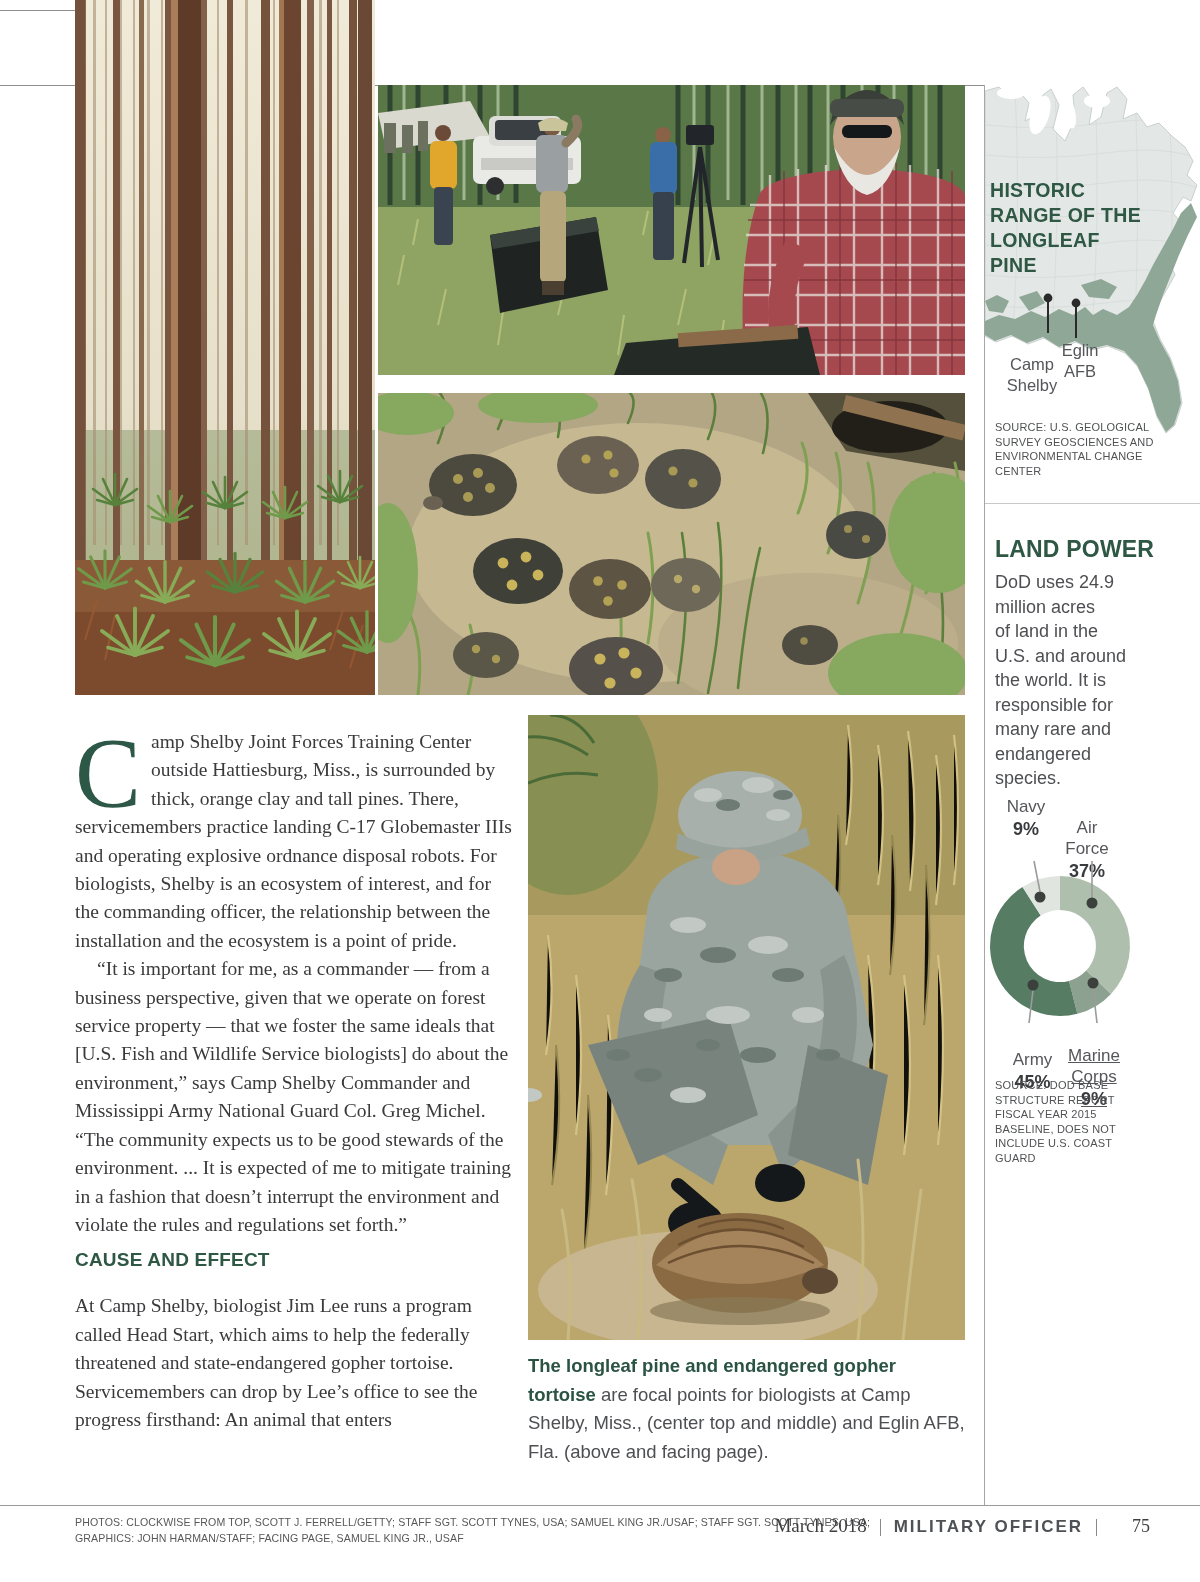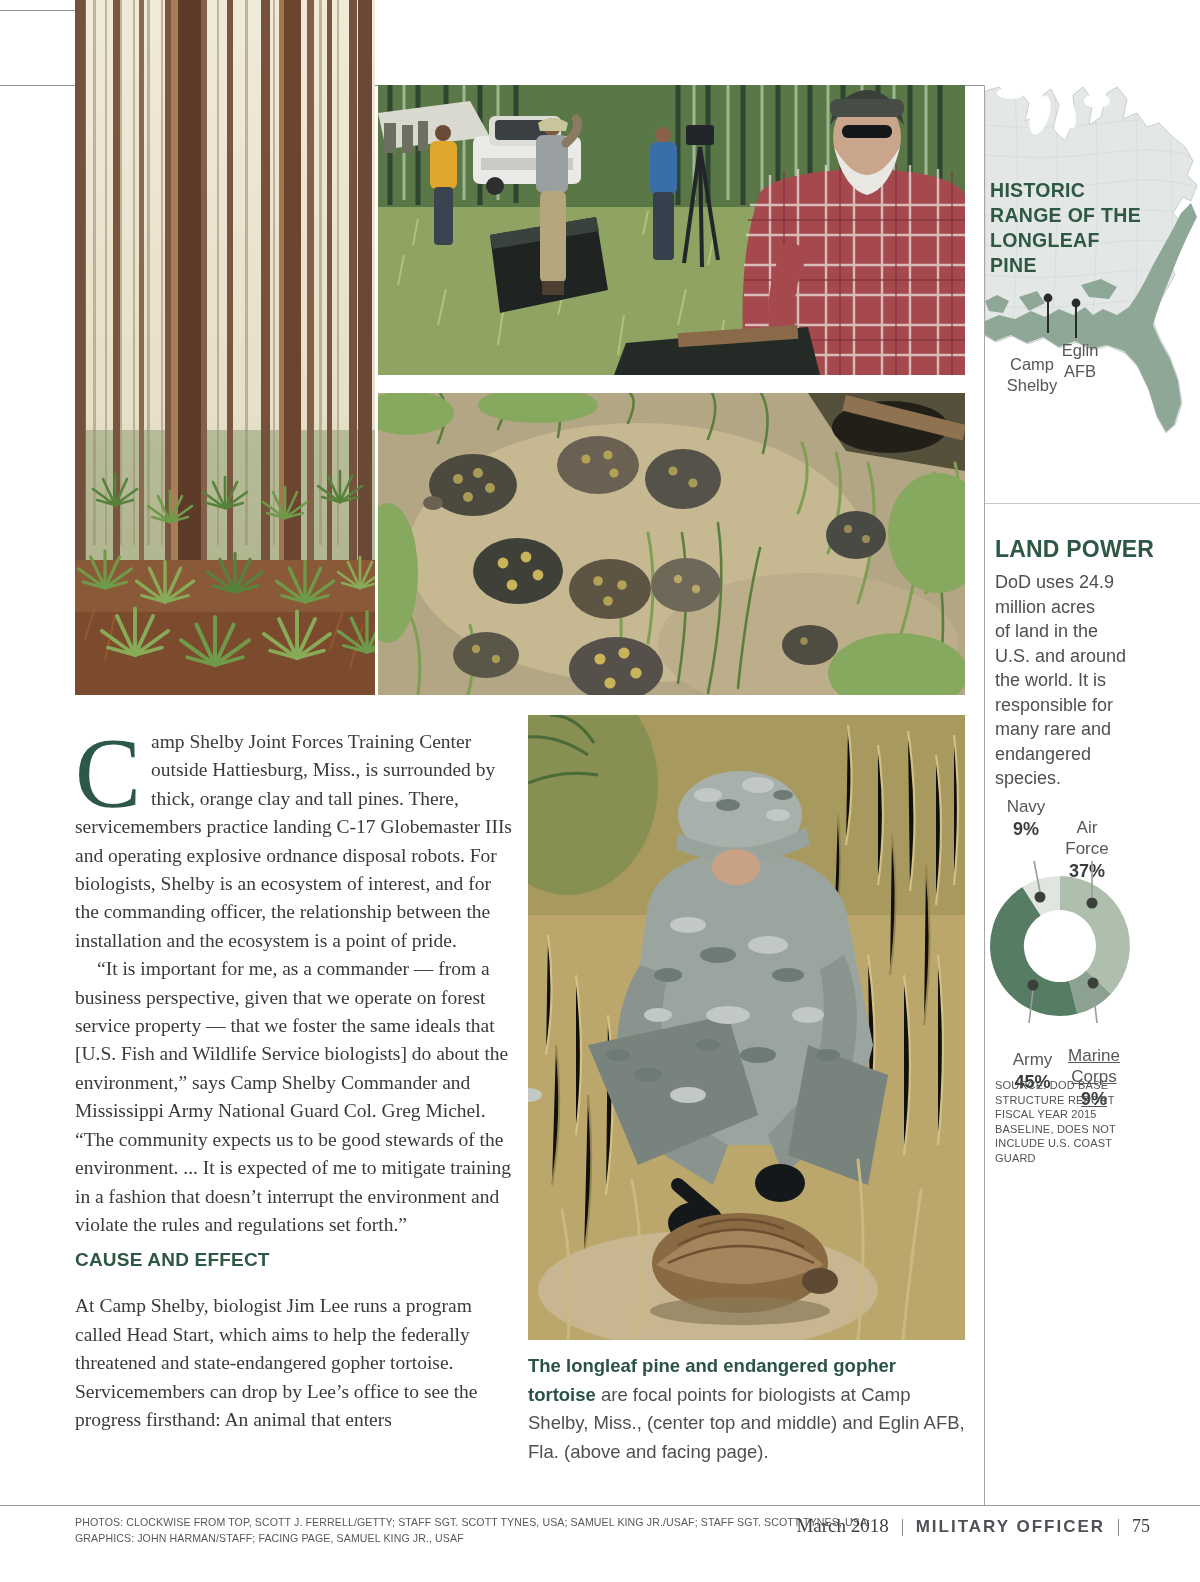--- a/index.html
+++ b/index.html
@@ -42,21 +42,21 @@
   .caption .capb{font-weight:bold;color:#2b5344;}
 
   
   .credits{position:absolute;left:75px;top:1514px;color:#58585a;font-size:10.6px;
     line-height:16px;letter-spacing:.1px;white-space:nowrap;}
   .folio{position:absolute;right:50px;top:1515px;display:flex;align-items:baseline;
     gap:11px;color:#3f3f41;}
   .folio .issue{font-family:Liberation Serif, serif;font-size:19px;}
   .folio .bar{color:#7f8183;font-size:19px;font-weight:300;transform:scaleX(.6);}
   .folio .mag{font-size:17px;font-weight:bold;letter-spacing:2px;color:#4e5256;}
-  .folio .pnum{font-family:"Liberation Serif",serif;font-size:18px;}
+  .folio .pnum{font-family:"Liberation Serif",serif;font-size:18px;margin-left:22px;}
 </style>
 </head>
 <body>
 
 <div class="page">
 
   <div class="rule" style="left:0;top:10px;width:75px;"></div>
   <div class="rule" style="left:0;top:85px;width:1200px;"></div>
 
   <div class="vrule" style="left:984px;top:85px;height:1420px;"></div>
@@ -504,20 +504,24 @@
         <circle cx="91" cy="218" r="4.4" fill="#2a2a2a"></circle>
       </g>
     </svg>
   </div>
   <div class="map-title">HISTORIC
 RANGE OF THE
 LONGLEAF
 PINE</div>
   <div class="pin-label" style="left:993px;top:334px;width:78px;margin-top:20px;">Camp Shelby</div>
   <div class="pin-label" style="left:1053px;top:340px;width:54px;">Eglin AFB</div>
+  <div class="src" style="left:995px;top:420px;width:170px;">SOURCE: U.S. GEOLOGICAL
+SURVEY GEOSCIENCES AND
+ENVIRONMENTAL CHANGE
+CENTER</div>
 
   <div class="rule" style="left:985px;top:503px;width:215px;background:#c8c8c8;"></div>
 
   <div class="lp-title">LAND POWER</div>
   <div class="lp-body">DoD uses 24.9
 million acres
 of land in the
 U.S. and around
 the world. It is
 responsible for

